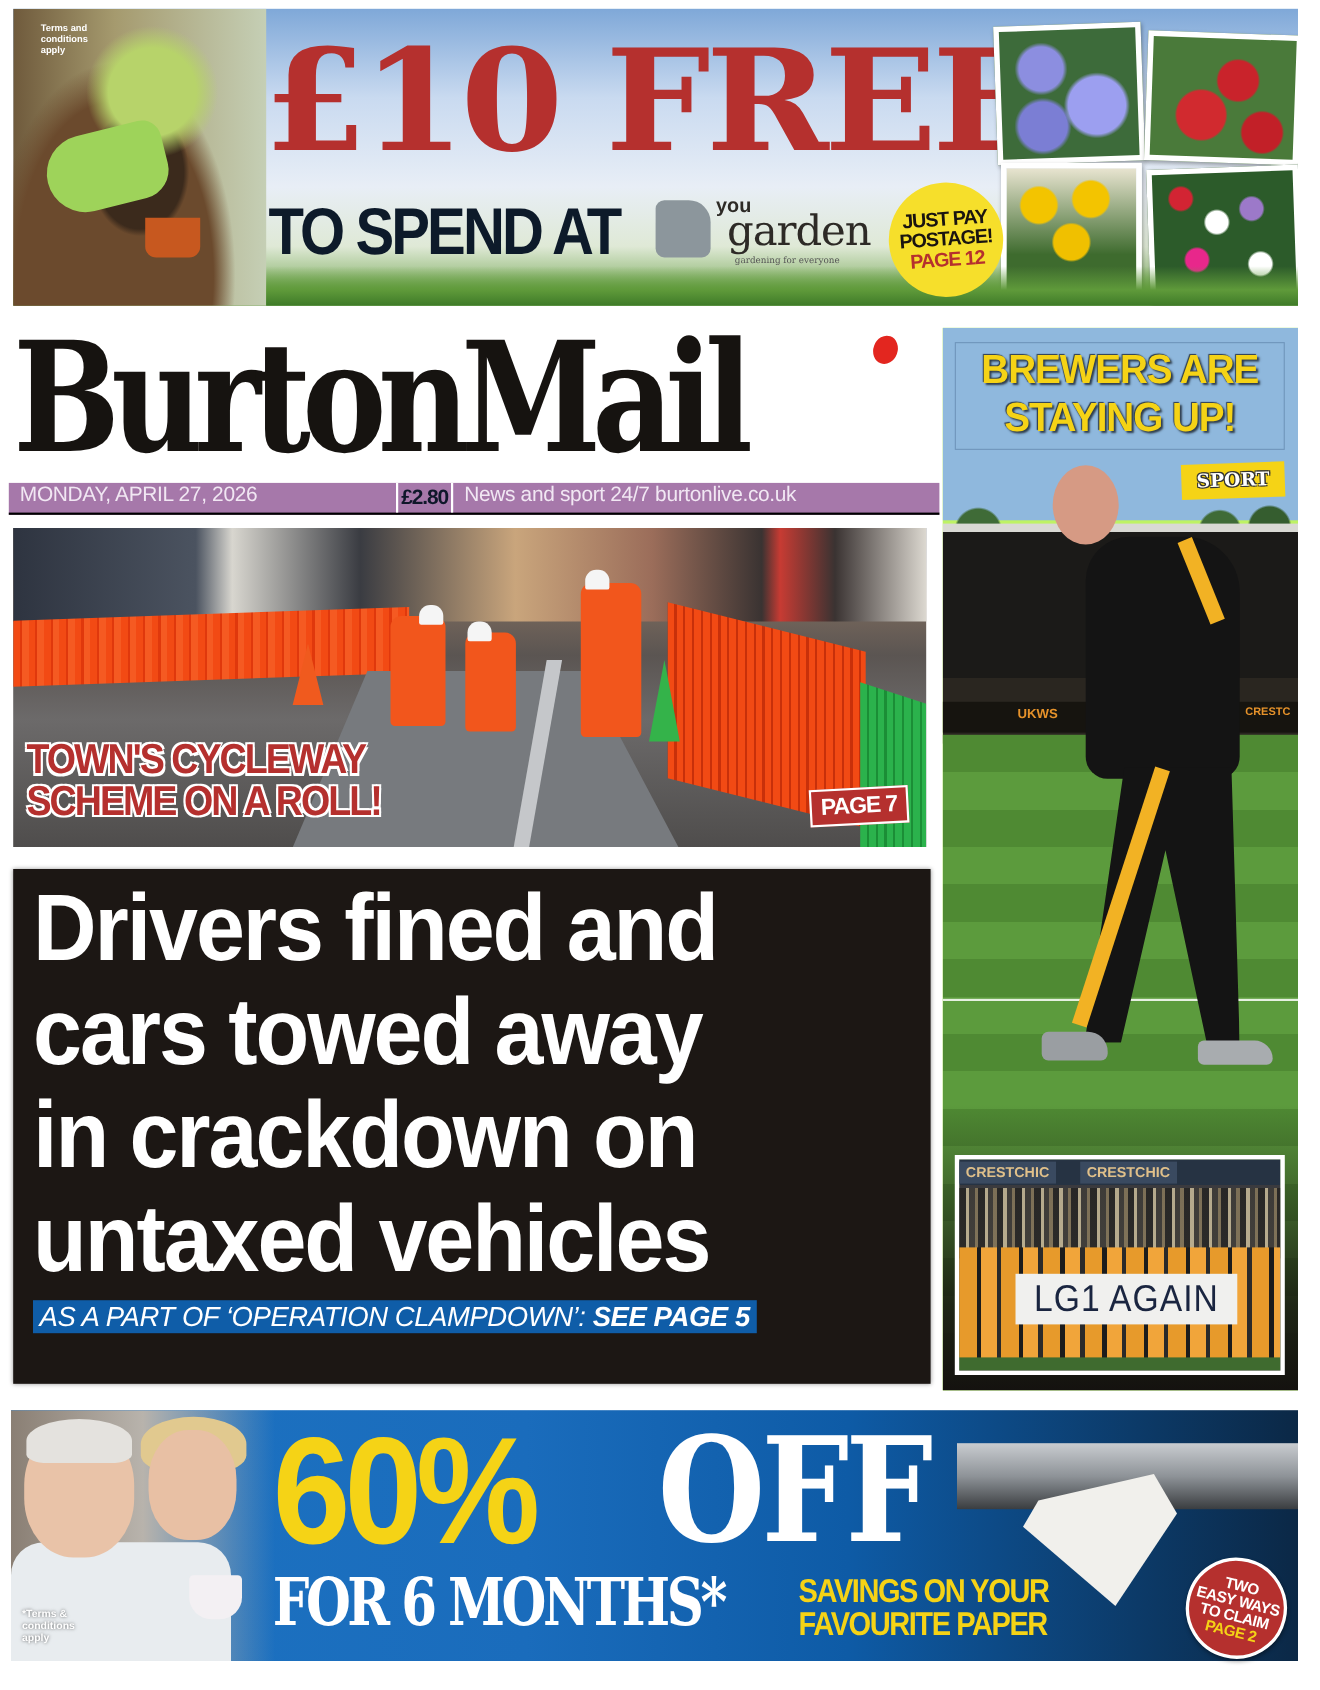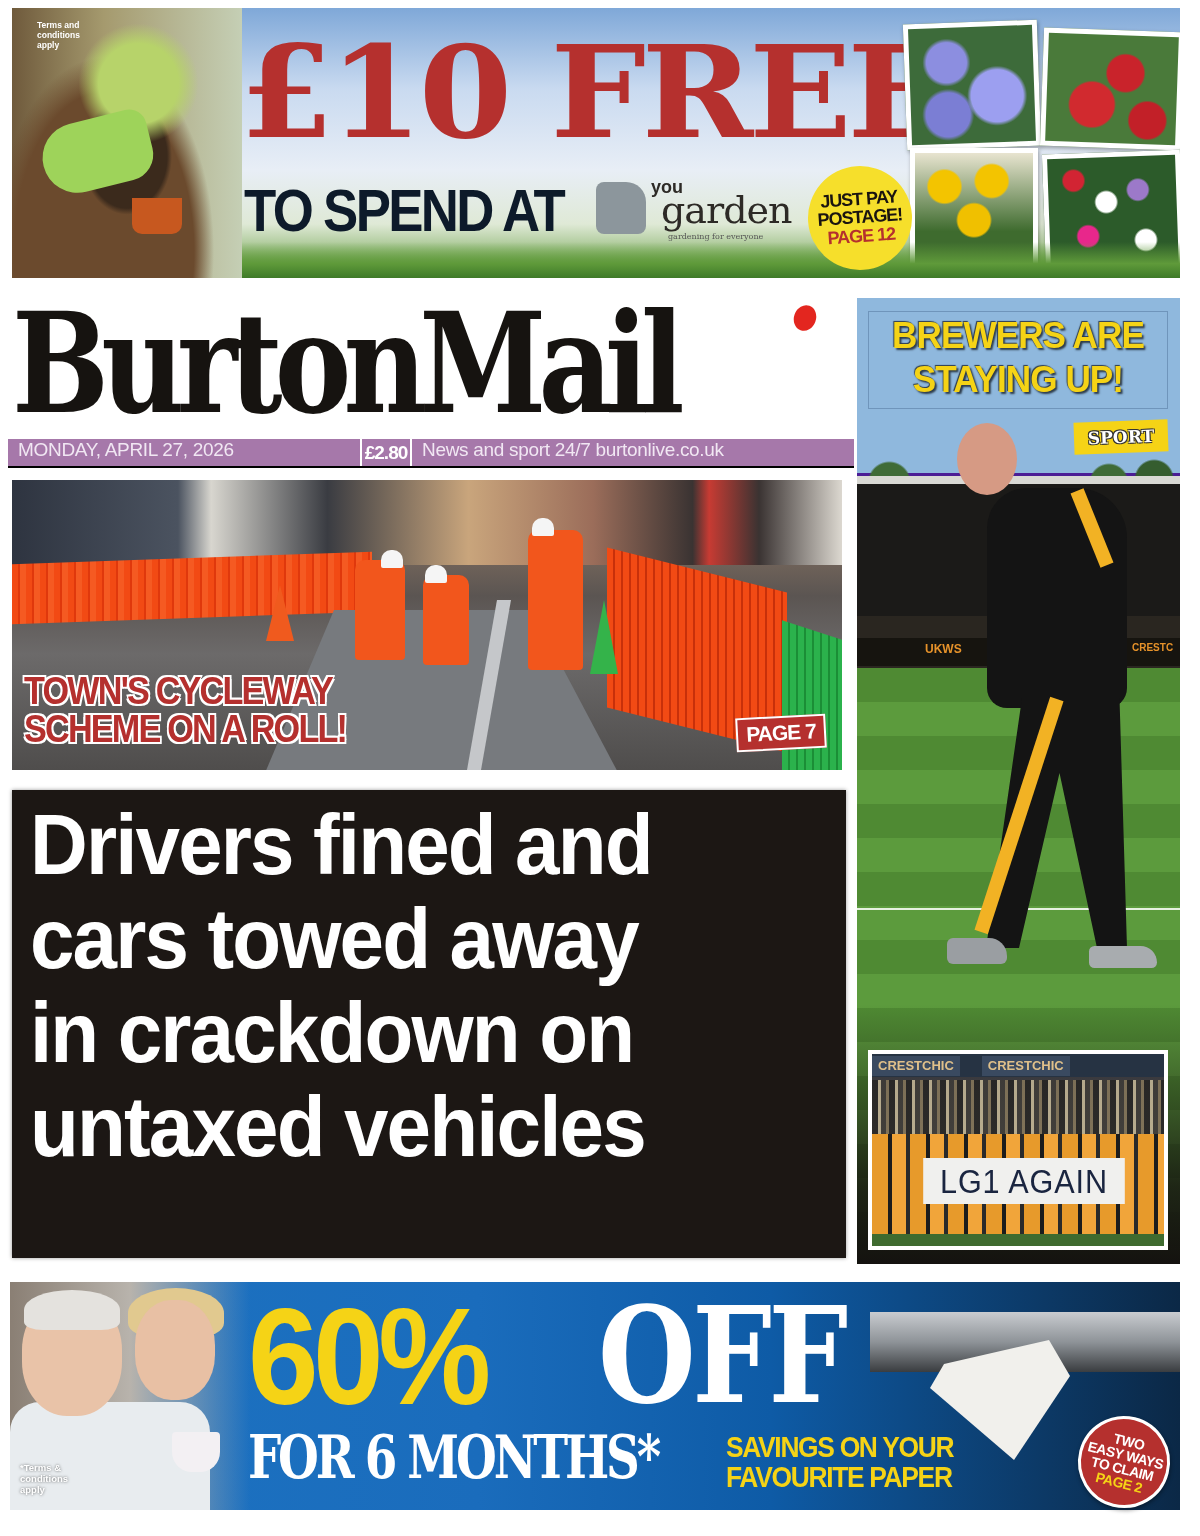--- a/index.html
+++ b/index.html
@@ -69,21 +69,21 @@
     transform: scaleX(0.87) scaleY(1.05); transform-origin: left top;
   }
   .masthead-dot { position: absolute; left: 794px; top: 305px; width: 22px; height: 26px; border-radius: 50%; background: #e3261f; transform: rotate(20deg); }
 
   .dateline {
     position: absolute; left: 8px; top: 439px; width: 846px; height: 29px;
     background: #a678aa; display: flex; align-items: flex-start;
     border-bottom: 2px solid #000000;
   }
   .dateline .date { width: 352px; padding-left: 10px; font-size: 19px; color: #f1e7f3; letter-spacing: -0.3px; }
-  .dateline .price { width: 52px; text-align: center; font-size: 19px; font-weight: bold; color: #ffffff; border-left: 2px solid #ffffff; border-right: 2px solid #ffffff; height: 100%; display: flex; align-items: center; justify-content: center; letter-spacing: -1px; }
+  .dateline .price { width: 52px; text-align: center; font-size: 19px; font-weight: bold; color: #0f172a; border-left: 2px solid #ffffff; border-right: 2px solid #ffffff; height: 100%; display: flex; align-items: center; justify-content: center; letter-spacing: -1px; }
   .dateline .tagline { padding-left: 10px; font-size: 19px; color: #f1e7f3; letter-spacing: -0.3px; }
 
   
   .cycle-photo {
     position: absolute; left: 12px; top: 480px; width: 830px; height: 290px; overflow: hidden;
     background: linear-gradient(180deg, #3d3c3e 0%, #7b6a5d 22%, #5b5552 40%, #6c6a6a 60%, #4f4d4c 100%);
   }
   .cycle-photo .shops { position: absolute; left: 0; top: 0; width: 100%; height: 85px;
     background: linear-gradient(90deg, #2e3440 0%, #4b5360 20%, #d8d6cf 24%, #3a3c42 38%, #c9a57c 55%, #9b6d5a 70%, #3a3332 82%, #c73b33 84%, #3a3332 90%, #dcd8d0 100%); }
   .cycle-photo .barrier-left { position: absolute; left: 0; top: 78px; width: 360px; height: 60px;
@@ -109,21 +109,21 @@
     text-shadow: 2px 2px 0 #ffffff, -2px -2px 0 #ffffff, 2px -2px 0 #ffffff, -2px 2px 0 #ffffff;
   }
   .page7-badge {
     position: absolute; left: 736px; top: 716px; width: 90px; height: 34px;
     background: #b5302e; color: #ffffff; border: 2px solid #ffffff;
     font-weight: bold; font-size: 21px; line-height: 30px; text-align: center;
     letter-spacing: -1px; transform: rotate(-3deg);
   }
 
   
-  .sport-col { position: absolute; left: 857px; top: 298px; width: 323px; height: 966px; background: #4c1d95; overflow: hidden; }
+  .sport-col { position: absolute; left: 857px; top: 298px; width: 323px; height: 966px; background: #bef264; overflow: hidden; }
   .sport-col .sky { position: absolute; left: 0; top: 0; width: 100%; height: 175px; background: #8fb8dd; }
   .sport-col .trees { position: absolute; left: 0; top: 145px; width: 100%; height: 40px;
     background: radial-gradient(circle at 10% 100%, #3f6b37 0 20px, transparent 22px), radial-gradient(circle at 78% 100%, #3f6b37 0 18px, transparent 20px), radial-gradient(circle at 92% 90%, #355d2f 0 18px, transparent 20px); }
   .sport-col .stand { position: absolute; left: 0; top: 178px; width: 100%; height: 200px; background: linear-gradient(180deg, #d9d9d4 0 8px, #1b1a18 8px 70%, #2a2620 70%); }
   .sport-col .adboard { position: absolute; left: 0; top: 340px; width: 100%; height: 28px; background: #16140f; }
   .sport-col .adboard .ukws { position: absolute; left: 68px; top: 4px; font-weight: bold; font-size: 12px; color: #e6922a; }
   .sport-col .adboard .crest { position: absolute; left: 275px; top: 4px; font-weight: bold; font-size: 10px; color: #e6922a; }
   .sport-col .pitch { position: absolute; left: 0; top: 370px; width: 100%; height: 596px;
     background: repeating-linear-gradient(180deg, #4f8a33 0 34px, #5c9b3d 34px 68px); }
   .sport-col .pitch .line { position: absolute; left: 0; top: 240px; width: 100%; height: 2px; background: #e6f0e0; }
@@ -344,20 +344,21 @@
 </div>
 
 <div class="main-story"></div>
 <div class="main-headline">
   <div>Drivers fined and</div>
   <div>cars towed away</div>
   <div>in crackdown on</div>
   <div>untaxed vehicles</div>
 </div>
 <div class="standfirst">
+  <div><span class="line"><span>AS A PART OF ‘OPERATION CLAMPDOWN’:</span> <span class="see">SEE PAGE 5</span></span></div>
 </div>
 
 <div class="bottom-ad">
   <div class="couple">
     <div class="shirt"></div>
     <div class="man-face"></div>
     <div class="man-hair"></div>
     <div class="woman-hair"></div>
     <div class="woman-face"></div>
     <div class="cup"></div>

